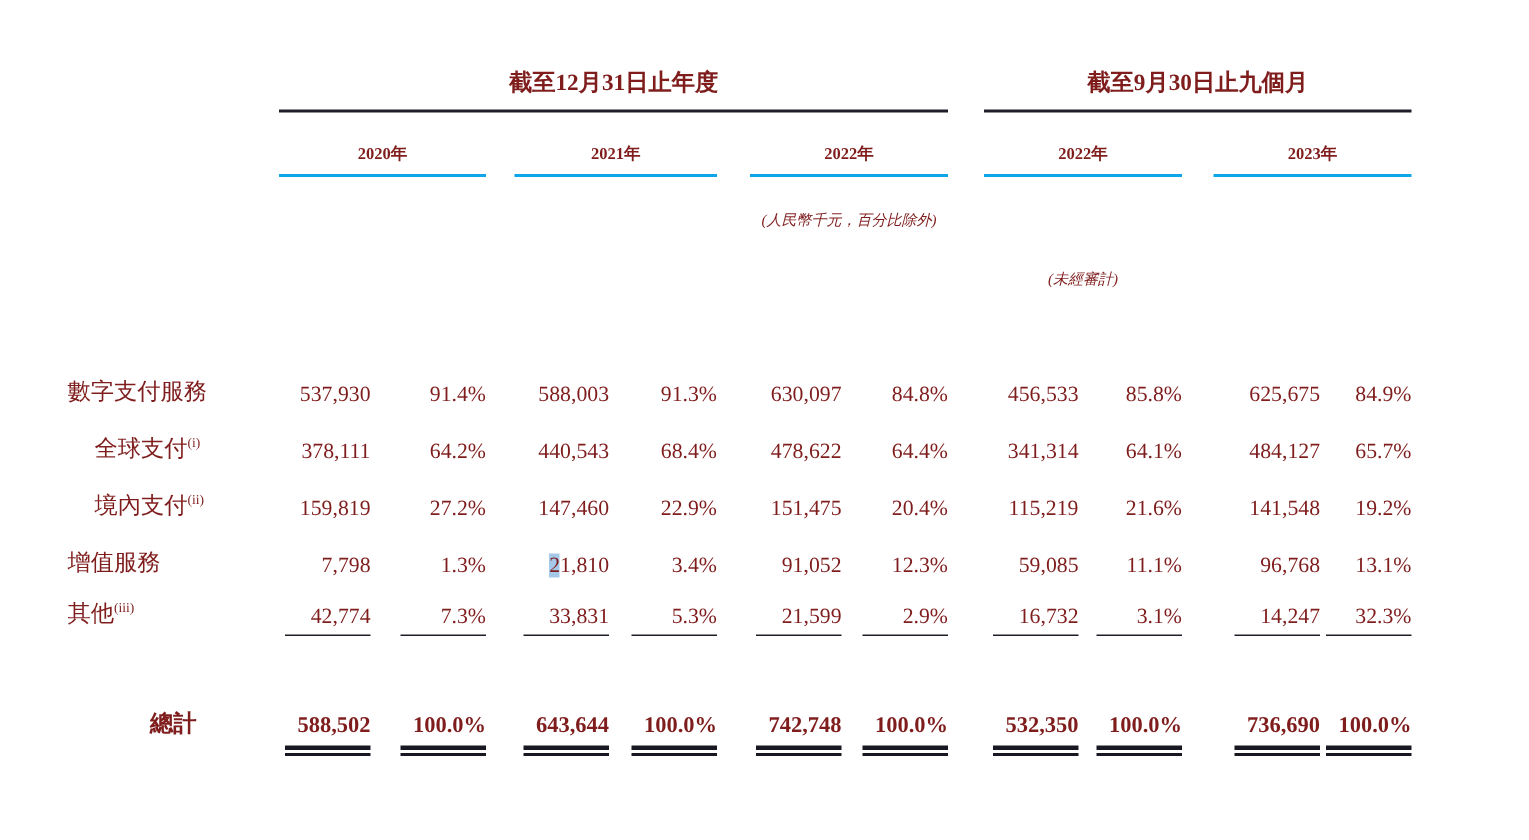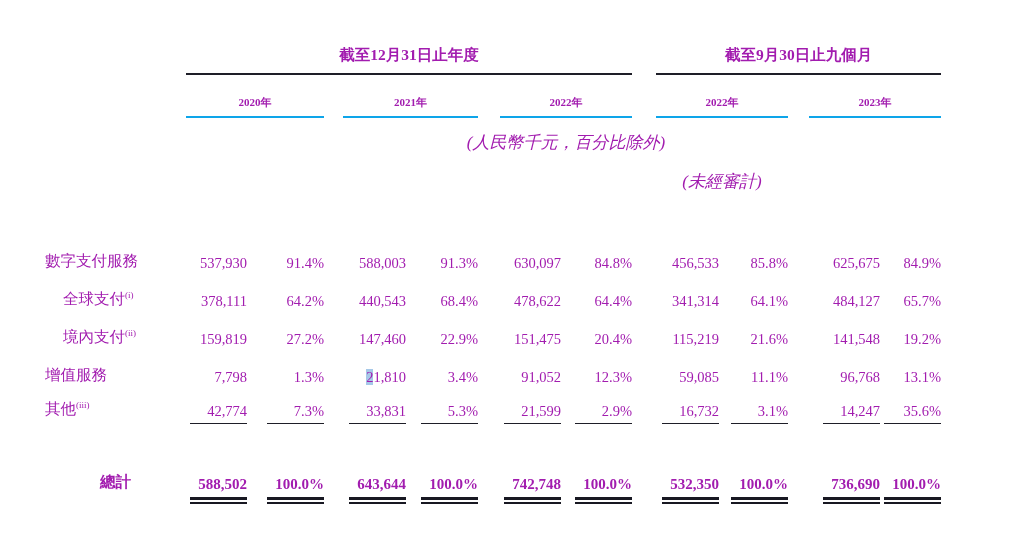--- a/index.html
+++ b/index.html
@@ -1,21 +1,21 @@
 <!DOCTYPE html>
 <html><head>
 <meta charset="utf-8">
 <style>
   html,body{margin:0;padding:0;background:#ffffff;}
   .page{
     position:relative;
     width:1019px;height:560px;
     background:#ffffff;
     font-family:"Liberation Serif","DejaVu Serif",serif;
-    color:#a21caf;
+    color:#7f1d1d;
     box-sizing:border-box;
     padding:47px 0 0 45px;
     overflow:hidden;
   }
   .tbl{
     display:grid;
     grid-template-columns:141px 61px 77px 19px 63px 72px 22px 61px 71px 24px 63px 69px 21px 71px 61px;
     grid-template-rows:28px 43px 45px 35px 38px 38px 38px 38px 38px 38px 82px;
   }
   .cell{white-space:nowrap;}
@@ -38,21 +38,21 @@
   .hg2{grid-column:11/16;}
   
   .yc{
     font-weight:bold;font-size:11px;text-align:center;
     border-bottom:2px solid #0ea5e9;padding-bottom:6px;align-self:end;grid-row:2;margin-top:36px;
   }
   .y1{grid-column:2/4;} .y2{grid-column:5/7;} .y3{grid-column:8/10;}
   .y4{grid-column:11/13;} .y5{grid-column:14/16;}
   
   .note{
-    font-style:italic;font-size:17px;text-align:center;
+    font-style:italic;font-size:10px;text-align:center;
     align-self:end;justify-self:center;white-space:nowrap;
   }
   .note1{grid-row:3;grid-column:8/10;padding-bottom:9px;}
   .note2{grid-row:4;grid-column:11/13;padding-bottom:5px;}
   
   .lbl{font-size:15.5px;align-self:end;padding-bottom:2px;}
   .bold{font-weight:bold;}
   .indent{padding-left:18px;}
   .sup{font-size:9px;vertical-align:6px;letter-spacing:0;}
   
@@ -147,21 +147,21 @@
     <div class="cell lbl lbl-u cl r10"><span>其他</span><sup class="sup">(iii)</sup></div>
     <div class="cell val r10 ca1"><span class="u">42,774</span></div>
     <div class="cell val r10 cp1"><span class="u">7.3%</span></div>
     <div class="cell val r10 ca2"><span class="u">33,831</span></div>
     <div class="cell val r10 cp2"><span class="u">5.3%</span></div>
     <div class="cell val r10 ca3"><span class="u">21,599</span></div>
     <div class="cell val r10 cp3"><span class="u">2.9%</span></div>
     <div class="cell val r10 ca4"><span class="u">16,732</span></div>
     <div class="cell val r10 cp4"><span class="u">3.1%</span></div>
     <div class="cell val r10 ca5"><span class="u">14,247</span></div>
-    <div class="cell val r10 cp5"><span class="u">35.6%</span></div>
+    <div class="cell val r10 cp5"><span class="u">32.3%</span></div>
 
     <div class="cell lbl bold lbl-t cl r11">總計</div>
     <div class="cell val valt r11 ca1"><span class="d">588,502</span></div>
     <div class="cell val valt r11 cp1"><span class="d">100.0%</span></div>
     <div class="cell val valt r11 ca2"><span class="d">643,644</span></div>
     <div class="cell val valt r11 cp2"><span class="d">100.0%</span></div>
     <div class="cell val valt r11 ca3"><span class="d">742,748</span></div>
     <div class="cell val valt r11 cp3"><span class="d">100.0%</span></div>
     <div class="cell val valt r11 ca4"><span class="d">532,350</span></div>
     <div class="cell val valt r11 cp4"><span class="d">100.0%</span></div>

